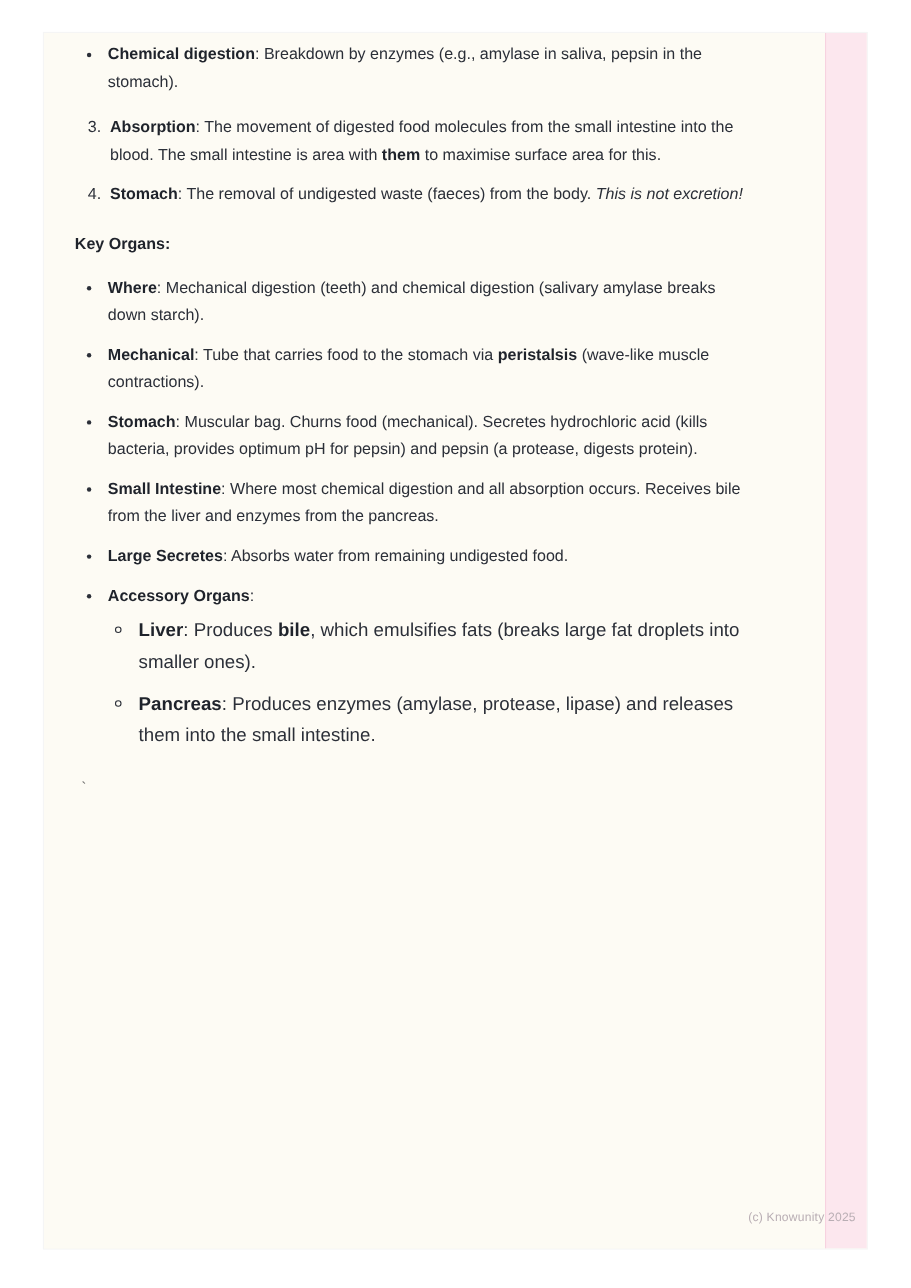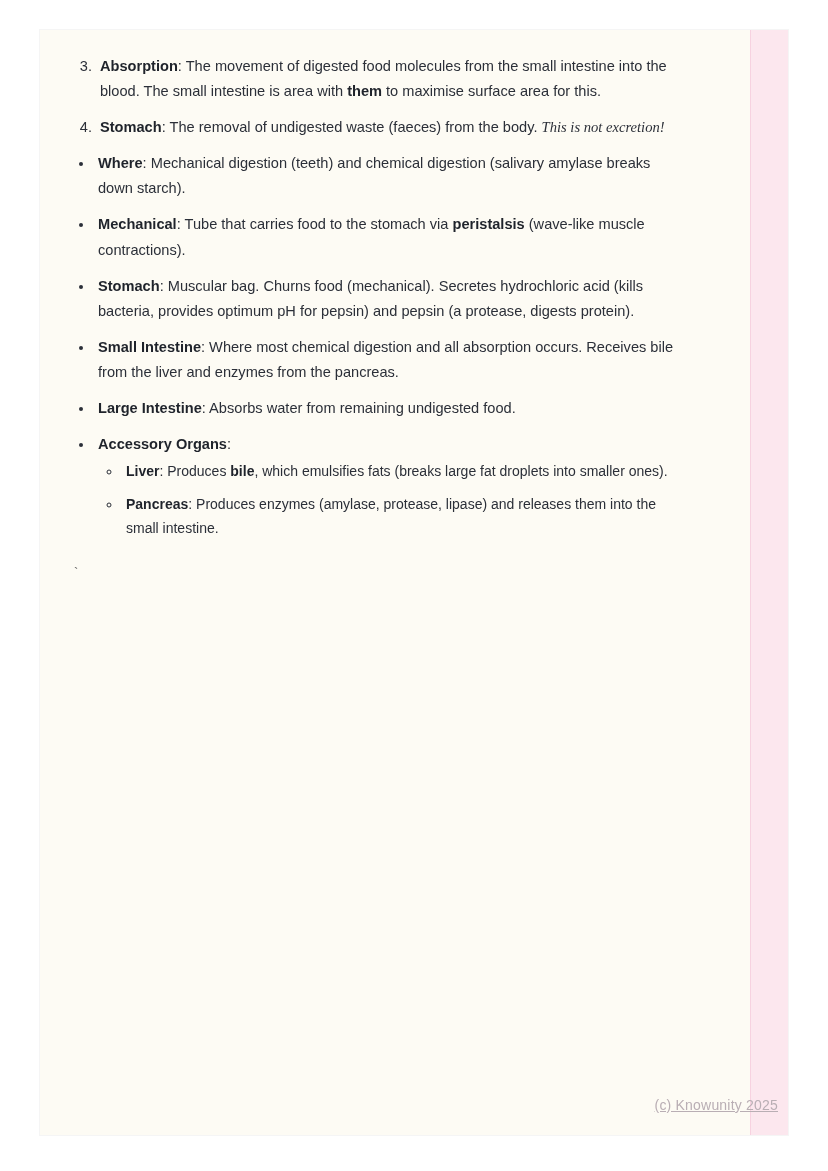--- a/index.html
+++ b/index.html
@@ -58,81 +58,86 @@
     padding-left: 26px;
   }
   ul.lvl1 { list-style-type: disc; }
   ul.lvl2 { list-style-type: circle; padding-left: 24px; margin-top: 2px; }
   ol.numbered { list-style-type: decimal; padding-left: 28px; }
   li {
     margin: 0 0 11px 0;
     padding-left: 4px;
   }
   li::marker { color: #2b2f38; }
-  ul.lvl2 > li { margin-bottom: 9px; font-size: 14px; }
+  ul.lvl2 > li { margin-bottom: 9px; font-size: 17px; }
   b, strong { font-weight: bold; color: #1f232b; }
-  em, i { font-style: italic; font-family: Liberation Serif, serif; }
+  em, i { font-style: italic; }
   .block-top { margin-bottom: 10px; }
   .block-mid { margin-top: 16px; }
   .heading {
     font-weight: bold;
     color: #1f232b;
     font-size: 14.6px;
     margin: 20px 0 14px 0;
   }
   .tick-mark {
     margin-top: 22px;
     margin-left: 6px;
     color: #6a6a6a;
     font-size: 13px;
     letter-spacing: 0;
   }
   .footer {
     position: absolute;
     right: 10px;
     bottom: 22px;
-    font-size: 14px;
+    font-size: 11px;
     color: #b9aeb4;
     letter-spacing: 0.2px;
-    text-decoration: underline;
   }
 </style>
 </head>
 <body>
 
 <div class="page">
   <div class="page-inner">
     <div class="content">
 
+      <ul class="lvl1 block-top">
+        <li>
+          <b>Chemical digestion</b><span>: Breakdown by enzymes (e.g., amylase in saliva, pepsin in the stomach).</span>
+        </li>
+      </ul>
 
       <ol class="numbered block-mid" start="3">
         <li>
           <b>Absorption</b><span>: The movement of digested food molecules from the small intestine into the blood. The small intestine is area with </span><b>them</b><span> to maximise surface area for this.</span>
         </li>
         <li>
           <b>Stomach</b><span>: The removal of undigested waste (faeces) from the body. </span><i>This is not excretion!</i>
         </li>
       </ol>
 
+      <div class="heading">Key Organs:</div>
 
       <ul class="lvl1">
         <li>
           <b>Where</b><span>: Mechanical digestion (teeth) and chemical digestion (salivary amylase breaks down starch).</span>
         </li>
         <li>
           <b>Mechanical</b><span>: Tube that carries food to the stomach via </span><b>peristalsis</b><span> (wave-like muscle contractions).</span>
         </li>
         <li>
           <b>Stomach</b><span>: Muscular bag. Churns food (mechanical). Secretes hydrochloric acid (kills bacteria, provides optimum pH for pepsin) and pepsin (a protease, digests protein).</span>
         </li>
         <li>
           <b>Small Intestine</b><span>: Where most chemical digestion and all absorption occurs. Receives bile from the liver and enzymes from the pancreas.</span>
         </li>
         <li>
-          <b>Large Intestine</b><span>: Absorbs water from remaining undigested food.</span>
+          <b>Large Secretes</b><span>: Absorbs water from remaining undigested food.</span>
         </li>
         <li>
           <b>Accessory Organs</b><span>:</span>
           <ul class="lvl2">
             <li>
               <b>Liver</b><span>: Produces </span><b>bile</b><span>, which emulsifies fats (breaks large fat droplets into smaller ones).</span>
             </li>
             <li>
               <b>Pancreas</b><span>: Produces enzymes (amylase, protease, lipase) and releases them into the small intestine.</span>
             </li>

